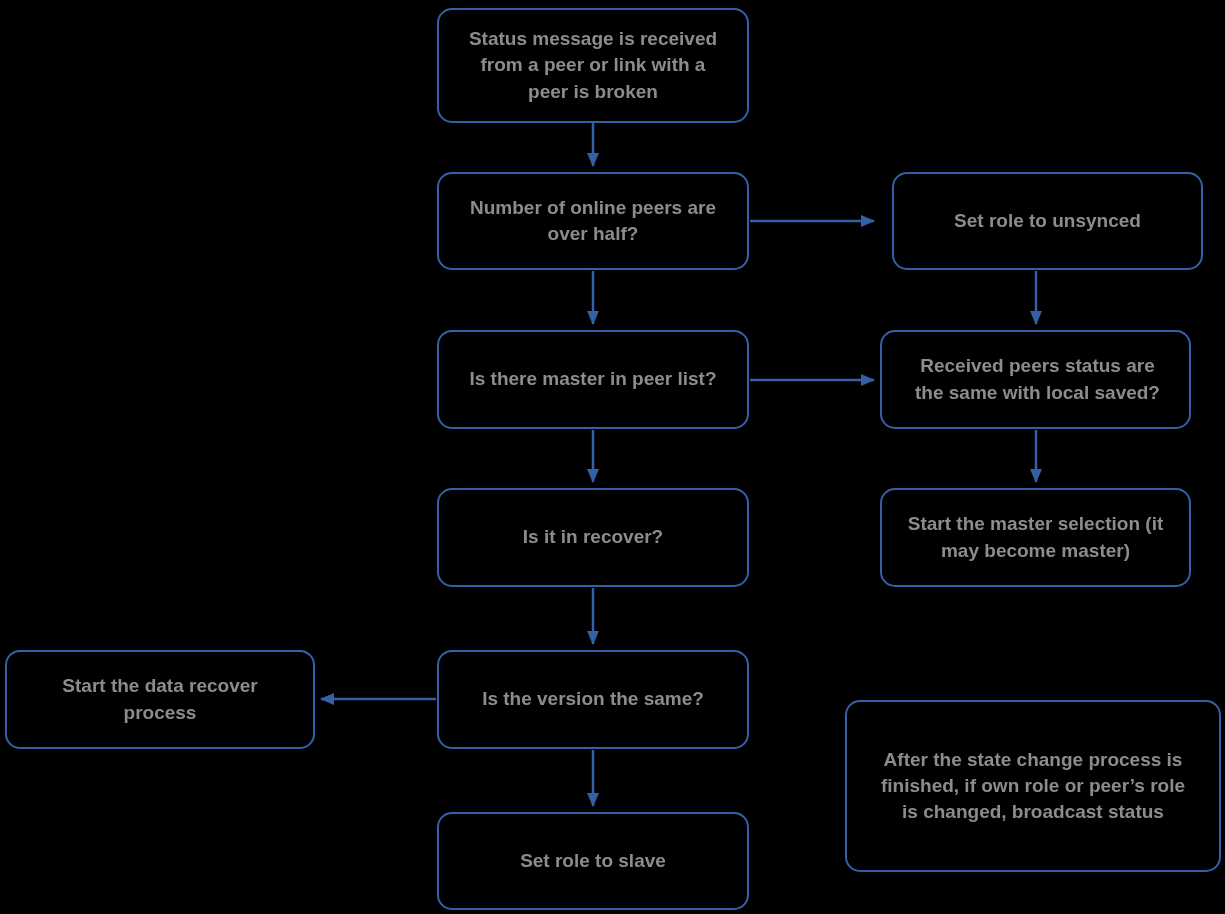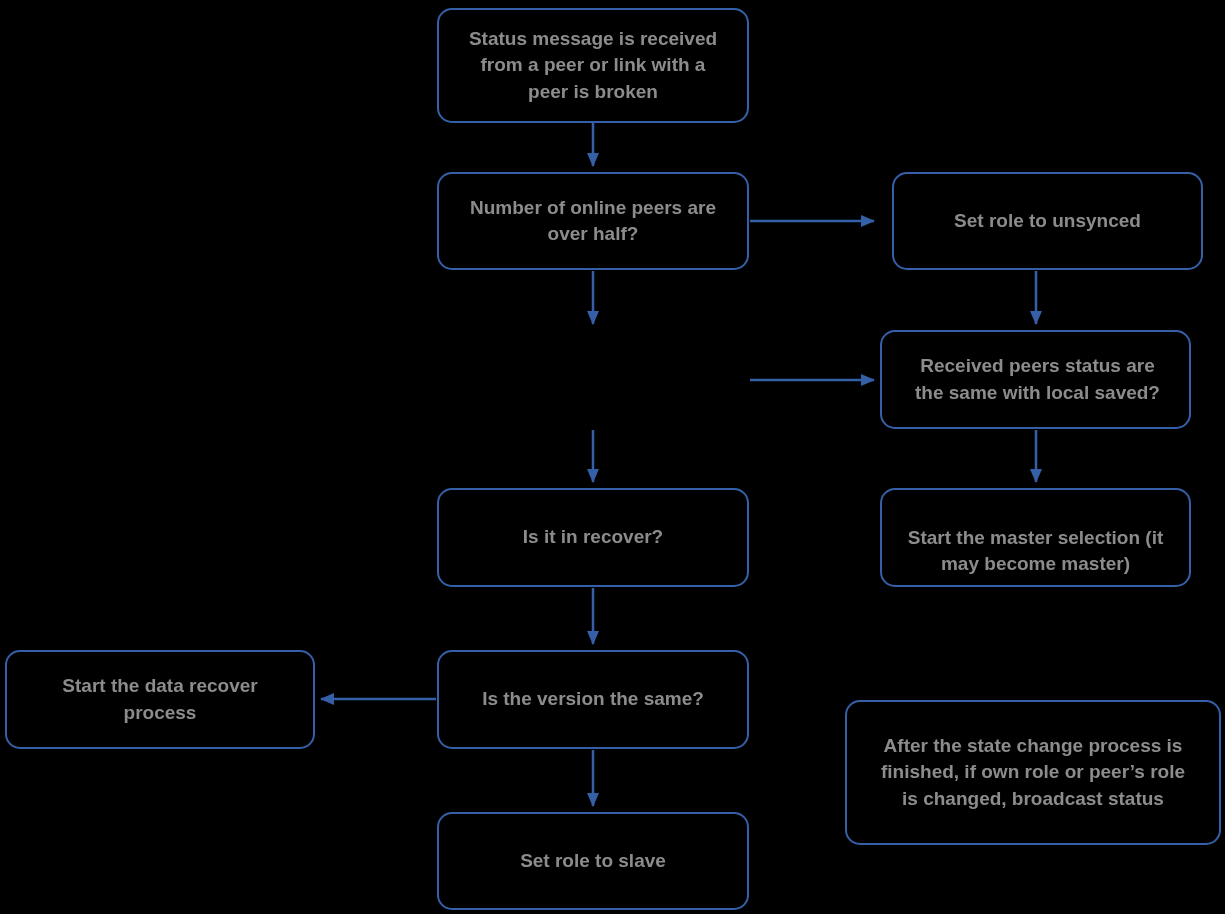--- a/index.html
+++ b/index.html
@@ -34,25 +34,25 @@
     line-height:1.38;
     padding:8px 20px;
   }
   
   .n-status   {left:437px; top:8px;   width:312px; height:115px;}
   .n-peers    {left:437px; top:172px; width:312px; height:98px;}
   .n-unsynced-role{left:880px; top:172px; width:311px; height:98px;margin-left:12px;}
   .n-master   {left:437px; top:330px; width:312px; height:99px;}
   .n-samestat {left:880px; top:330px; width:311px; height:99px;padding-left:24px;}
   .n-inunsync {left:437px; top:488px; width:312px; height:99px;}
-  .n-selection{left:880px; top:488px; width:311px; height:99px;align-items:flex-end;}
+  .n-selection{left:880px; top:488px; width:311px; height:99px;}
   .n-recover  {left:5px;   top:650px; width:310px; height:99px;}
   .n-version  {left:437px; top:650px; width:312px; height:99px;}
   .n-slave    {left:437px; top:812px; width:312px; height:98px;}
-  .n-note     {left:845px; top:700px; width:376px; height:145px; padding:22px 24px;}
+  .n-note     {left:845px; top:700px; width:376px; height:172px; padding:22px 24px;}
 </style>
 </head>
 <body>
 
 <div class="canvas">
 
   <svg class="edges" viewBox="0 0 1225 914" xmlns="http://www.w3.org/2000/svg">
     <defs>
       <marker id="arrow" markerUnits="userSpaceOnUse" markerWidth="15" markerHeight="13" refX="13" refY="6" orient="auto">
         <path d="M0,0 L14,6 L0,12 Z" style="fill:var(--accent)"></path>
@@ -75,20 +75,23 @@
   </div>
 
   <div class="node n-status">
     <span>Status message is received from a peer or link with a peer is broken</span>
   </div>
 
   <div class="node n-unsynced-role">
     <span>Set role to unsynced</span>
   </div>
 
+  <div class="node n-master">
+    <span>Is there master in peer list?</span>
+  </div>
 
   <div class="node n-samestat">
     <span>Received peers status are the same with local saved?</span>
   </div>
 
   <div class="node n-inunsync">
     <span>Is it in recover?</span>
   </div>
 
   <div class="node n-selection">

